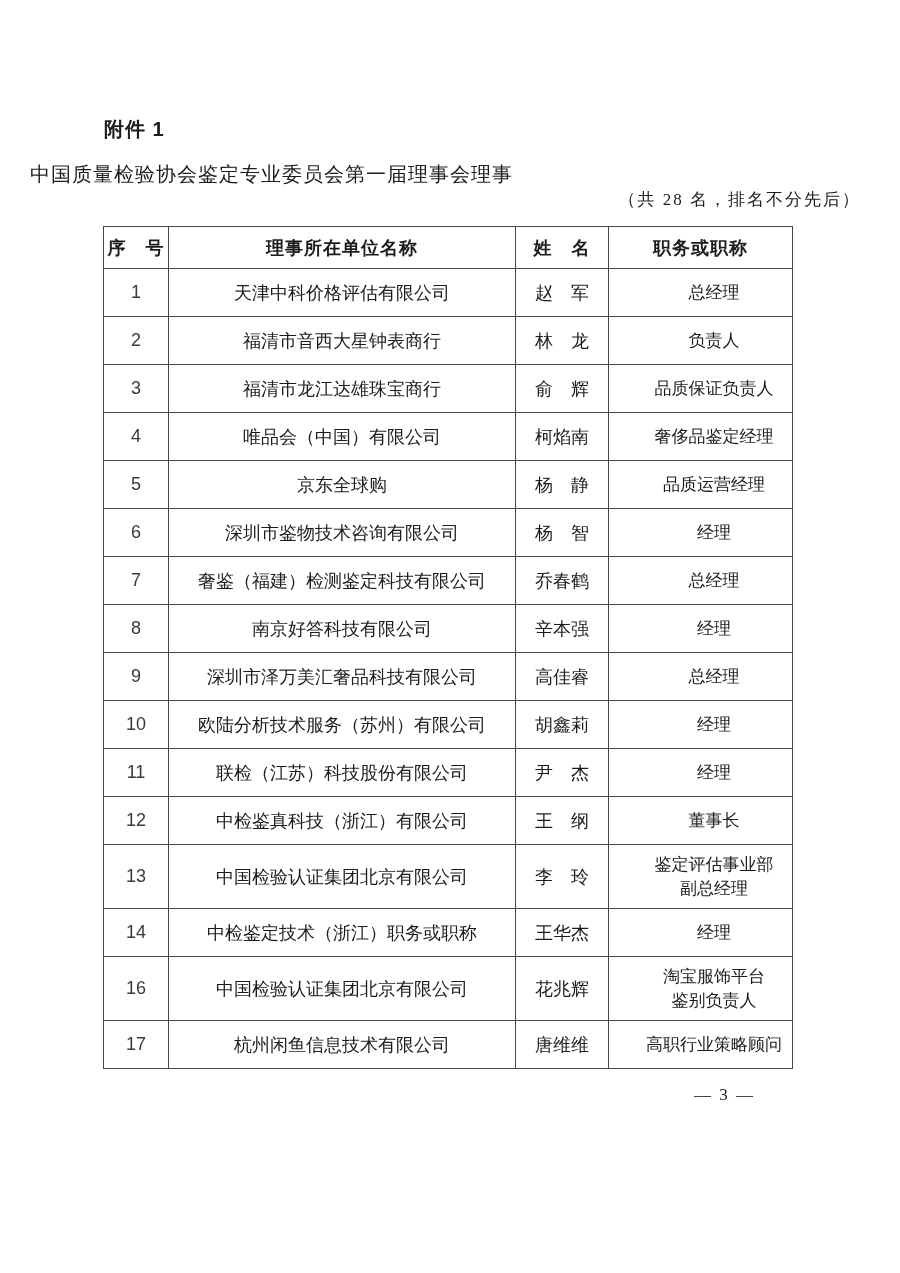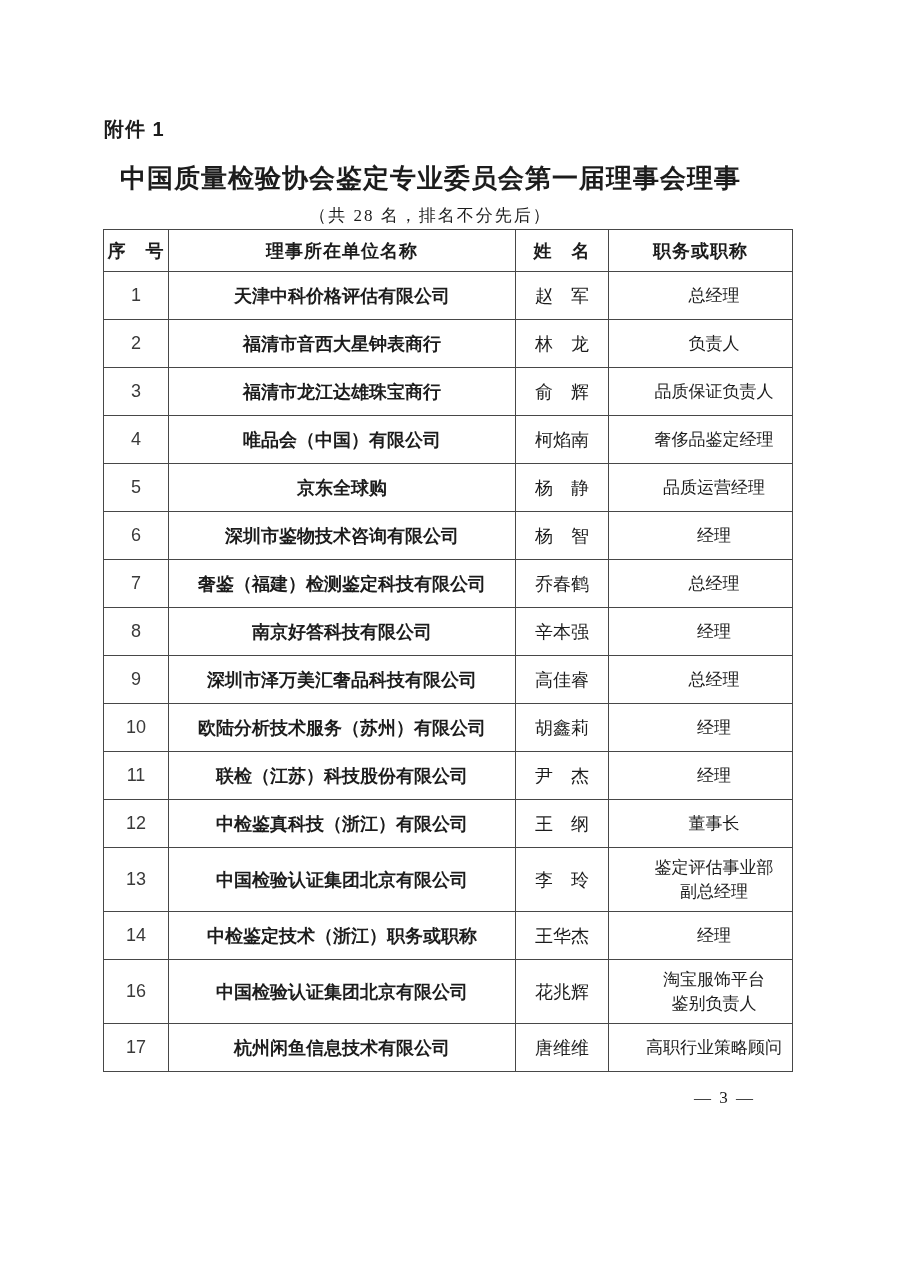--- a/index.html
+++ b/index.html
@@ -15,56 +15,55 @@
   .attachment {
     padding-top: 116px;
     margin-left: 104px;
     font-family: "Liberation Sans", sans-serif;
     font-weight: 600;
     font-size: 20px;
     letter-spacing: 1px;
   }
   .title {
     margin: 18px 30px 0 30px;
-    text-align: center;
-    font-size: 26px;
-    font-weight: bold;
+    text-align: left;
+    font-size: 20px;
+    font-weight: normal;
     letter-spacing: 1px;
     font-family: "Liberation Serif", serif;
   }
   .subtitle {
-    margin-top: 8px;
-    text-align: center;
+    text-align: right;
     font-size: 17px;
     letter-spacing: 2px;
   }
   table.roster {
     border-collapse: collapse;
     table-layout: fixed;
     width: 689px;
-    margin: 2px 0 0 103px;
+    margin: 15px 0 0 103px;
   }
   .roster th, .roster td {
     border: 1px solid #474747;
     text-align: center;
     vertical-align: middle;
     padding: 0 2px;
     overflow: hidden;
   }
   .roster thead tr { height: 42px; }
   .roster tbody tr { height: 48px; }
   .roster tbody tr.tall { height: 64px; }
   .roster th {
     font-family: "Liberation Sans", sans-serif;
     font-weight: 600;
     font-size: 18px;
     letter-spacing: 1px;
   }
   .col-no    { width: 65px; }
-  .col-org   { width: 347px; font-weight: bold; }
+  .col-org   { width: 347px; }
   .col-name  { width: 93px; }
   .col-title { width: 184px; }
   .roster td { font-size: 18px; }
   .roster td.col-no {
     font-family: "Liberation Sans", sans-serif;
     font-size: 18px;
     color: #3a3a3a;
   }
   .roster td.col-title {
     font-size: 17px;

